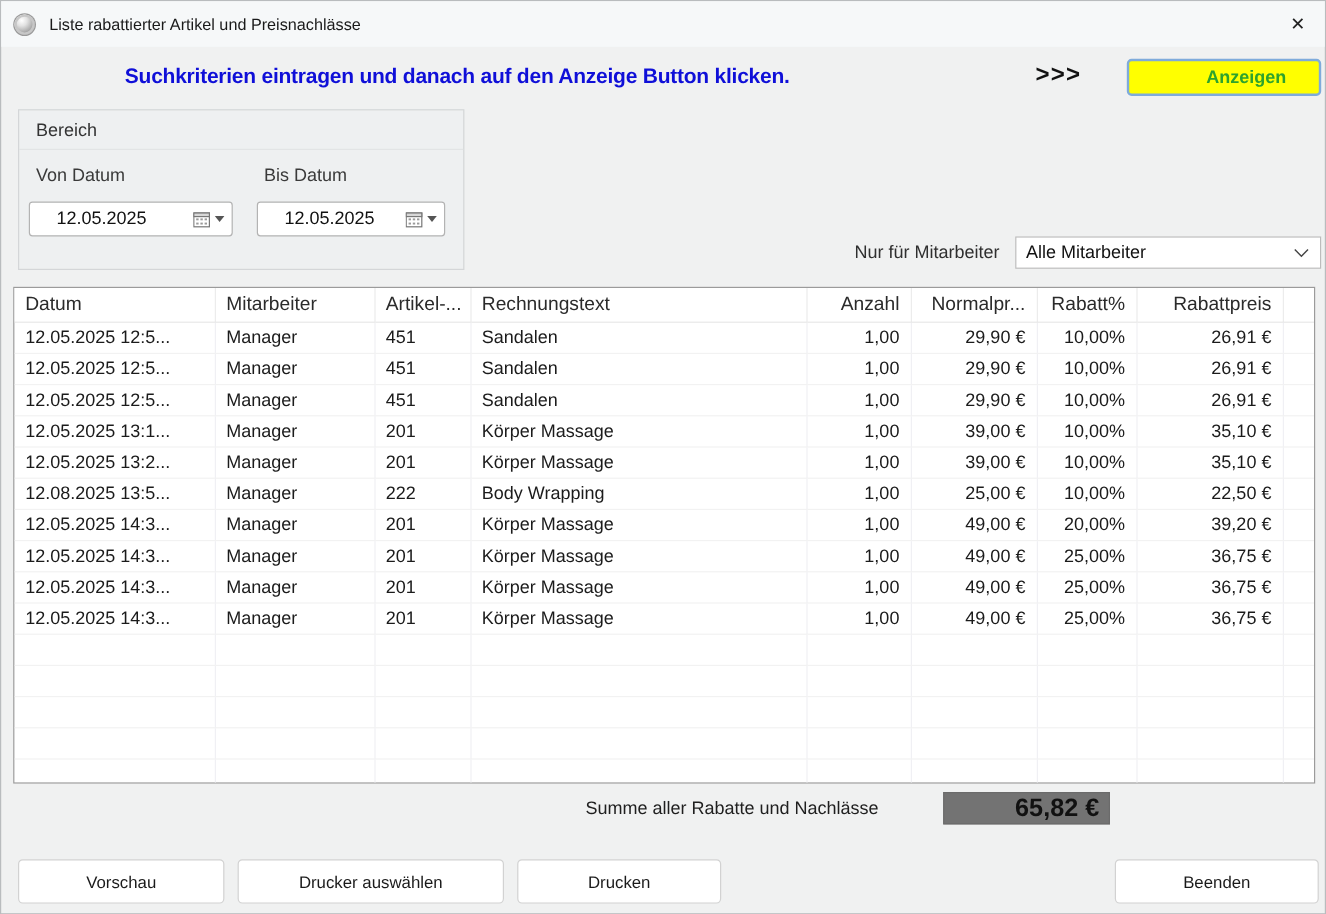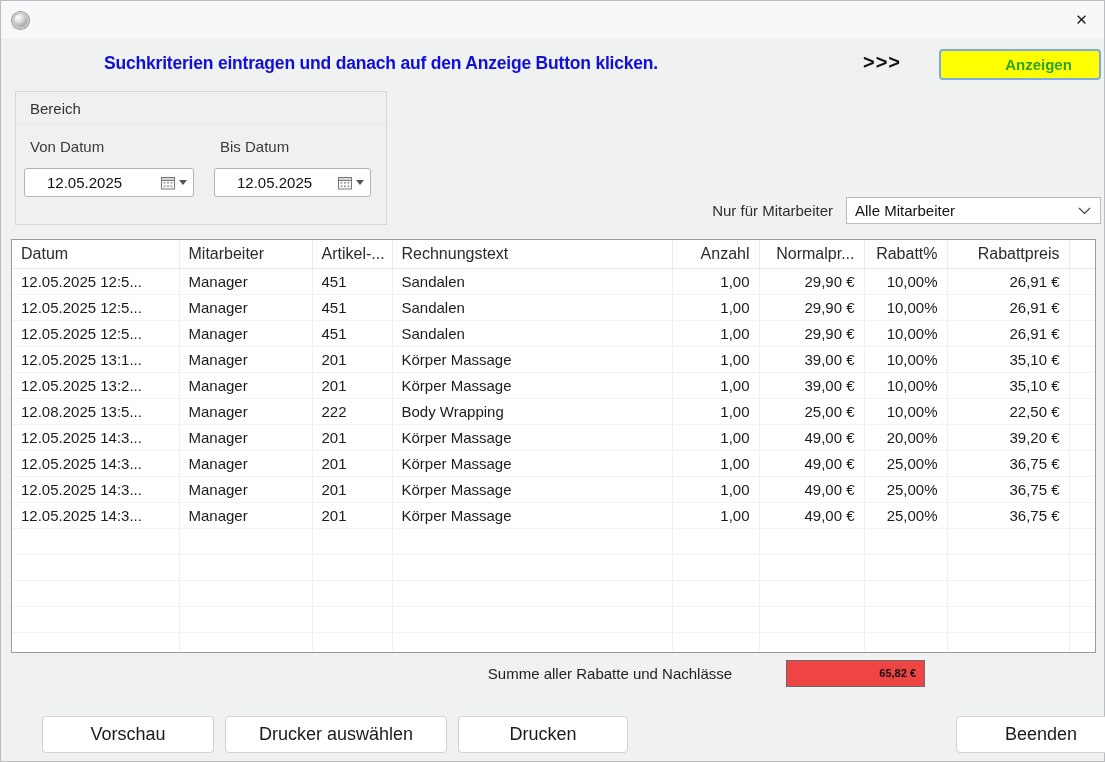--- a/index.html
+++ b/index.html
@@ -51,38 +51,39 @@
   table { width:100%; border-collapse:collapse; table-layout:fixed; }
   th { height:28px; font-size:16px; font-weight:normal; color:#2b2b2b; text-align:left; padding-left:9px;
     border-right:1px solid #ececec; border-bottom:1px solid #e8e8e8; background:#fff; white-space:nowrap; overflow:hidden; }
   td { height:26px; font-size:15px; color:#1b1b1b; padding-left:9px;
     border-right:1px solid #f0f0f4; border-bottom:1px solid #f2f2f2; white-space:nowrap; overflow:hidden; }
   th.num, td.num { text-align:right; padding-right:9px; padding-left:0; }
   th:last-child, td:last-child { border-right:none; }
 
   
   .sum-label { position:absolute; left:440px; top:664px; width:338px; text-align:center; font-size:15px; color:#1f1f1f; }
-  .sum-box { position:absolute; left:785px; top:659px; width:139px; height:27px; background:#ef4444; border:1px solid #6b6b6b;
-    font-size:11px; font-weight:bold; color:#111; text-align:right; line-height:25px; padding-right:8px; }
+  .sum-box { position:absolute; left:785px; top:659px; width:139px; height:27px; background:#737373; border:1px solid #6b6b6b;
+    font-size:21px; font-weight:bold; color:#111; text-align:right; line-height:25px; padding-right:8px; }
 
   
   .footer-btn { position:absolute; top:715px; height:37px; background:#fff; border:1px solid #d2d2d2; border-radius:4px;
-    font-family:inherit; font-size:18px; color:#1a1a1a; cursor:pointer;margin-left:27px; }
+    font-family:inherit; font-size:14px; color:#1a1a1a; cursor:pointer; }
   .btn-vorschau { left:14px; width:172px; }
   .btn-drucker  { left:197px; width:222px;text-align:center; }
   .btn-drucken  { left:430px; width:170px; }
   .btn-beenden  { left:928px; width:170px; }
 </style>
 </head>
 <body>
 
 <div class="window">
 
   <div class="titlebar">
     <span class="app-icon"></span>
+    <span class="title-text">Liste rabattierter Artikel und Preisnachlässe</span>
     <button class="close-btn">✕</button>
   </div>
 
   <div class="instruction-text">Suchkriterien eintragen und danach auf den Anzeige Button klicken.</div>
   <div class="arrows">&gt;&gt;&gt;</div>
   <button class="show-btn">Anzeigen</button>
 
   <div class="groupbox">
     <div class="groupbox-title">Bereich</div>
     <div class="field-label lbl-von">Von Datum</div>

